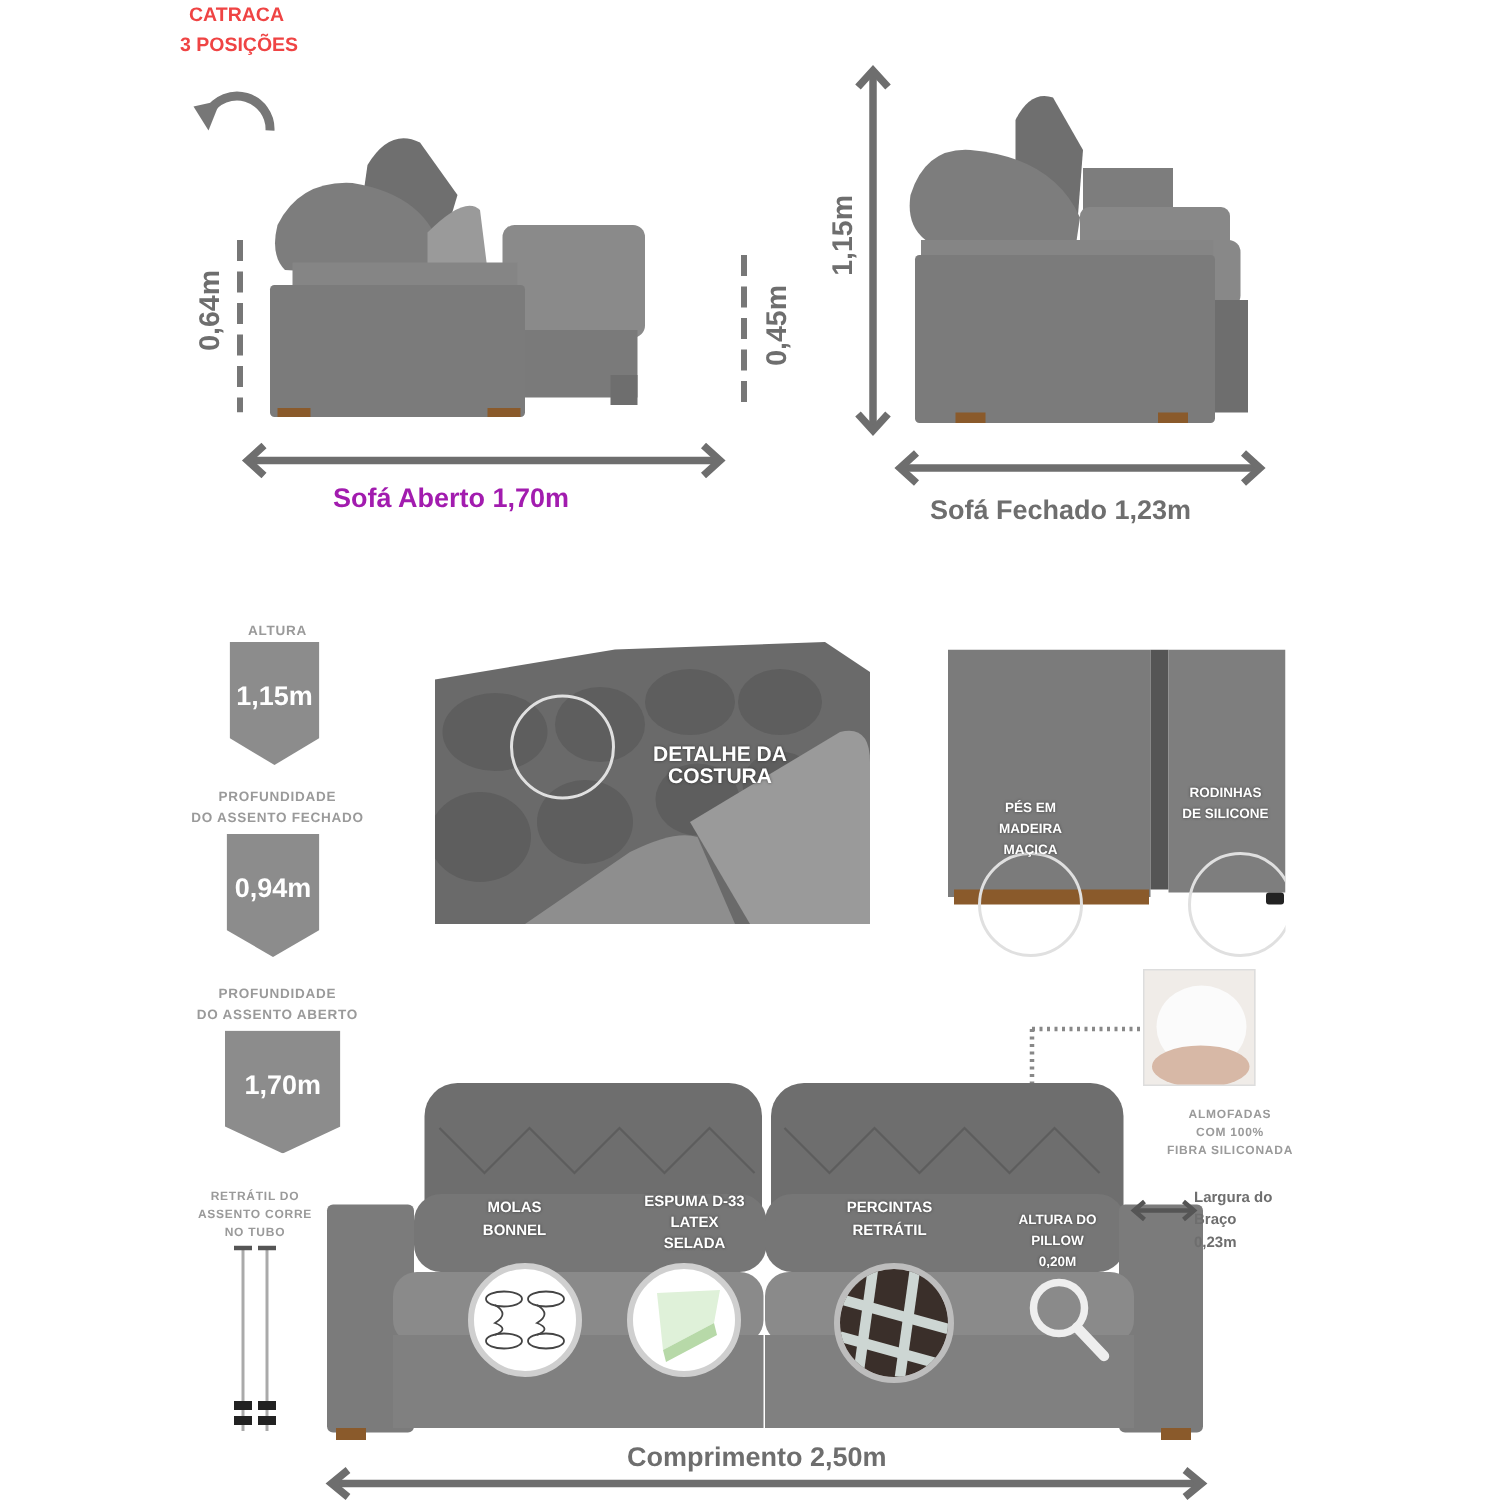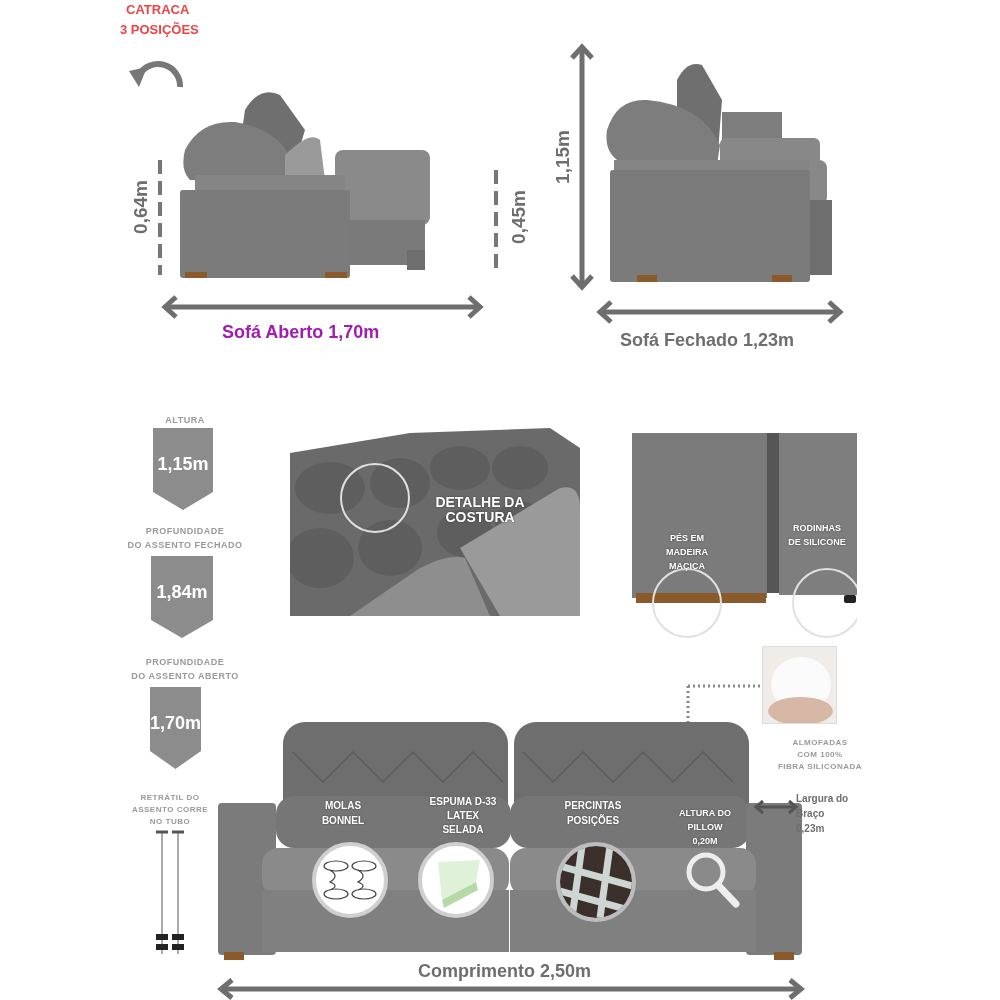--- a/index.html
+++ b/index.html
@@ -89,27 +89,27 @@
 </svg>
 <div class="abs bold" style="left:620px; top:330px; font-size:18px; color:#6e6e6e;">Sofá Fechado 1,23m</div>
 
 <div class="abs small-caps" style="left:135px; top:413px; width:100px;">ALTURA</div>
 <div class="banner" style="left:153px; top:428px; width:60px; height:82px;">1,15m</div>
 
 <div class="abs small-caps" style="left:120px; top:524px; width:130px;">
   <div>PROFUNDIDADE</div>
   <div>DO ASSENTO FECHADO</div>
 </div>
-<div class="banner" style="left:151px; top:556px; width:62px; height:82px;">1,84m</div>
+<div class="banner" style="left:151px; top:556px; width:62px; height:82px;">0,94m</div>
 
 <div class="abs small-caps" style="left:120px; top:655px; width:130px;">
   <div>PROFUNDIDADE</div>
   <div>DO ASSENTO ABERTO</div>
 </div>
-<div class="banner" style="left:150px; top:687px; width:51px; height:82px;">1,70m</div>
+<div class="banner" style="left:150px; top:687px; width:77px; height:82px;">1,70m</div>
 
 <div class="abs small-caps" style="left:120px; top:792px; width:100px; font-size:8px; line-height:12px;">
   <div>RETRÁTIL DO</div>
   <div>ASSENTO CORRE</div>
   <div>NO TUBO</div>
 </div>
 <svg class="abs" style="left:150px; top:828px;" width="40" height="130">
   <line x1="12" y1="4" x2="12" y2="126" stroke="#aaa" stroke-width="2"></line>
   <line x1="28" y1="4" x2="28" y2="126" stroke="#aaa" stroke-width="2"></line>
   <line x1="6" y1="4" x2="18" y2="4" stroke="#555" stroke-width="3"></line>
@@ -205,21 +205,21 @@
     <div>MOLAS</div>
     <div>BONNEL</div>
   </div>
   <div class="abs lbl-white" style="left:195px; top:77px; width:100px; font-size:10px; line-height:14px;">
     <div>ESPUMA D-33</div>
     <div>LATEX</div>
     <div>SELADA</div>
   </div>
   <div class="abs lbl-white" style="left:325px; top:80px; width:100px; font-size:10px; line-height:15px;">
     <div>PERCINTAS</div>
-    <div>POSIÇÕES</div>
+    <div>RETRÁTIL</div>
   </div>
   <div class="abs lbl-white" style="left:442px; top:88px; width:90px; font-size:9px; line-height:14px;">
     <div>ALTURA DO</div>
     <div>PILLOW</div>
     <div>0,20M</div>
   </div>
 
   <div class="feature-circle" style="left:94px; top:124px; width:76px; height:76px;">
     <svg width="70" height="70">
       <g stroke="#444" stroke-width="1.2" fill="none">

